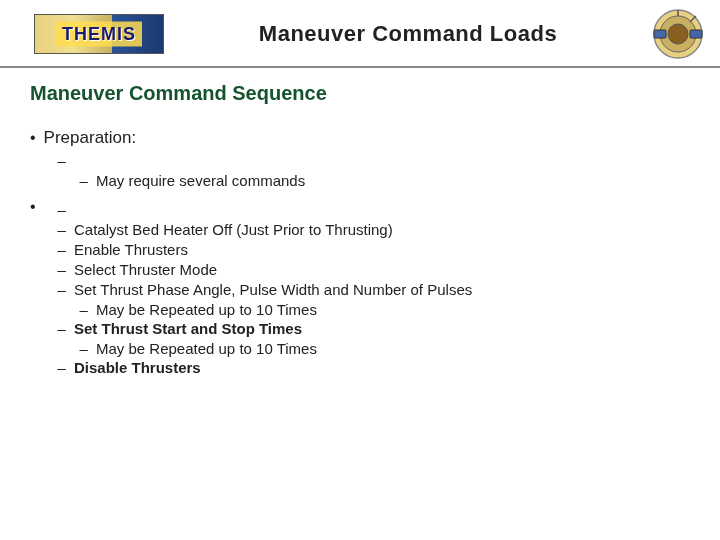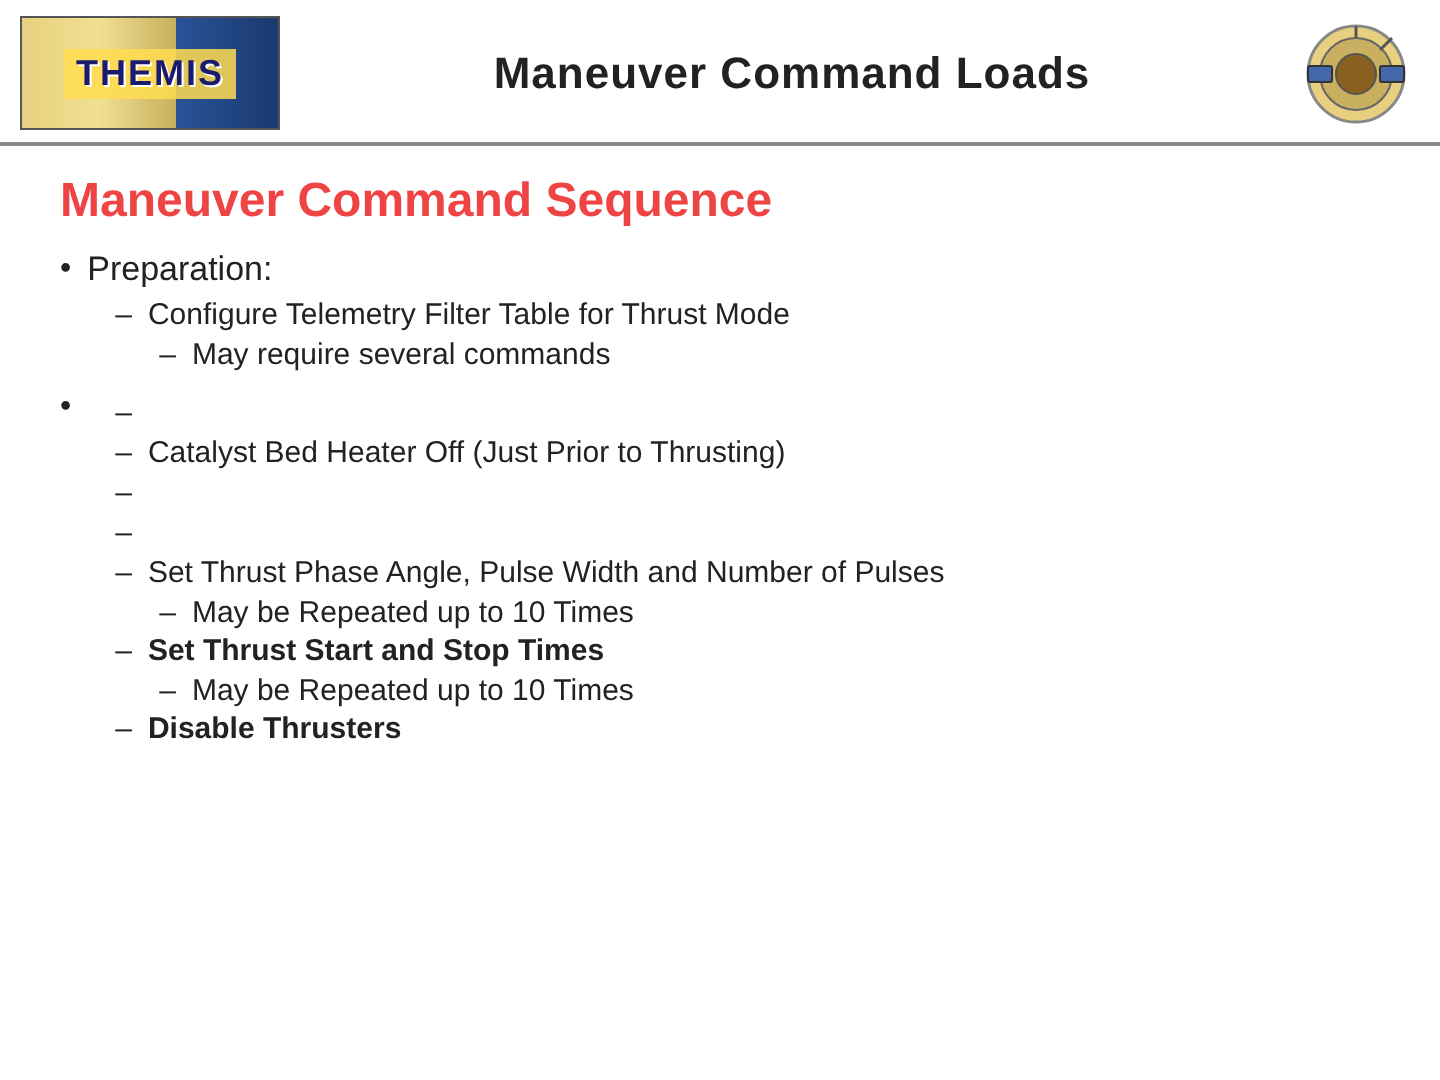--- a/index.html
+++ b/index.html
@@ -26,28 +26,29 @@
     
     .header {
       display: flex;
       align-items: center;
       padding: 8px 16px 6px 10px;
       border-bottom: 2px solid #888;
     }
 
     .logo-box {
       width: 130px;
-      height: 57px;
+      height: 40px;
       background: linear-gradient(135deg, #1a3a6e 0%, #2a5298 40%, #c8a000 100%);
       display: flex;
       justify-content: center;
       border: 1px solid #555;
       position: relative;
       overflow: hidden;
       flex-shrink: 0;
+      margin-left: 24px;
     }
 
     .logo-box-inner {
       display: flex;
       align-items: center;
       justify-content: center;
       width: 100%;
       height: 100%;
       background: linear-gradient(to right, #e8d080 0%, #f0e090 30%, #c8b060 60%, #2a5298 60%, #1a3a6e 100%);
     }
@@ -84,24 +85,24 @@
 
     
     .content {
       flex: 1;
       padding: 14px 30px 8px 30px;
       display: flex;
       flex-direction: column;
     }
 
     .section-title {
-      font-size: 24px;
-      font-weight: bold;
-      color: #ef4444;
-      margin-bottom: 10px;
+      font-size: 20px;
+      font-weight: bold;
+      color: #14532d;
+      margin-bottom: 23px;
     }
 
     .bullet-item {
       display: flex;
       align-items: flex-start;
       margin-bottom: 6px;
     }
 
     .bullet-dot {
       font-size: 16px;
@@ -202,21 +203,20 @@
   <div class="content">
     <div class="section-title">Maneuver Command Sequence</div>
 
     <div class="bullet-item">
       <span class="bullet-dot">•</span>
       <div class="bullet-content">
         <span class="bullet-label">Preparation:</span>
         <div class="sub-list">
           <div class="sub-item">
             <span class="dash">–</span>
-            <span class="sub-item-text">Configure Telemetry Filter Table for Thrust Mode</span>
           </div>
           <div class="sub-sub-list">
             <div class="sub-sub-item">
               <span class="dash">–</span>
               <span class="sub-item-text">May require several commands</span>
             </div>
           </div>
         </div>
       </div>
     </div>
@@ -230,24 +230,26 @@
             <span class="dash">–</span>
           </div>
 
           <div class="sub-item">
             <span class="dash">–</span>
             <span class="sub-item-text">Catalyst Bed Heater Off (Just Prior to Thrusting)</span>
           </div>
 
           <div class="sub-item">
             <span class="dash">–</span>
-          </div>
-
-          <div class="sub-item">
-            <span class="dash">–</span>
+            <span class="sub-item-text">Enable Thrusters</span>
+          </div>
+
+          <div class="sub-item">
+            <span class="dash">–</span>
+            <span class="sub-item-text">Select Thruster Mode</span>
           </div>
 
           <div class="sub-item">
             <span class="dash">–</span>
             <span class="sub-item-text">Set Thrust Phase Angle, Pulse Width and Number of Pulses</span>
           </div>
           <div class="sub-sub-list">
             <div class="sub-sub-item">
               <span class="dash">–</span>
               <span class="sub-item-text">May be Repeated up to 10 Times</span>

